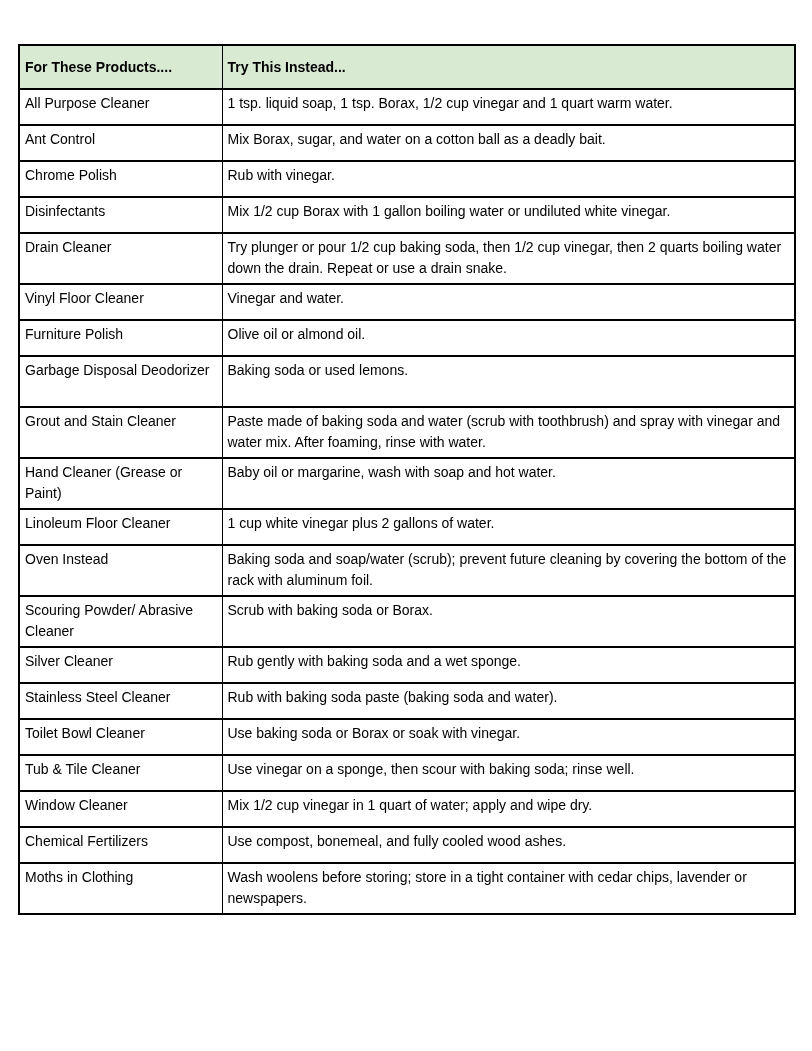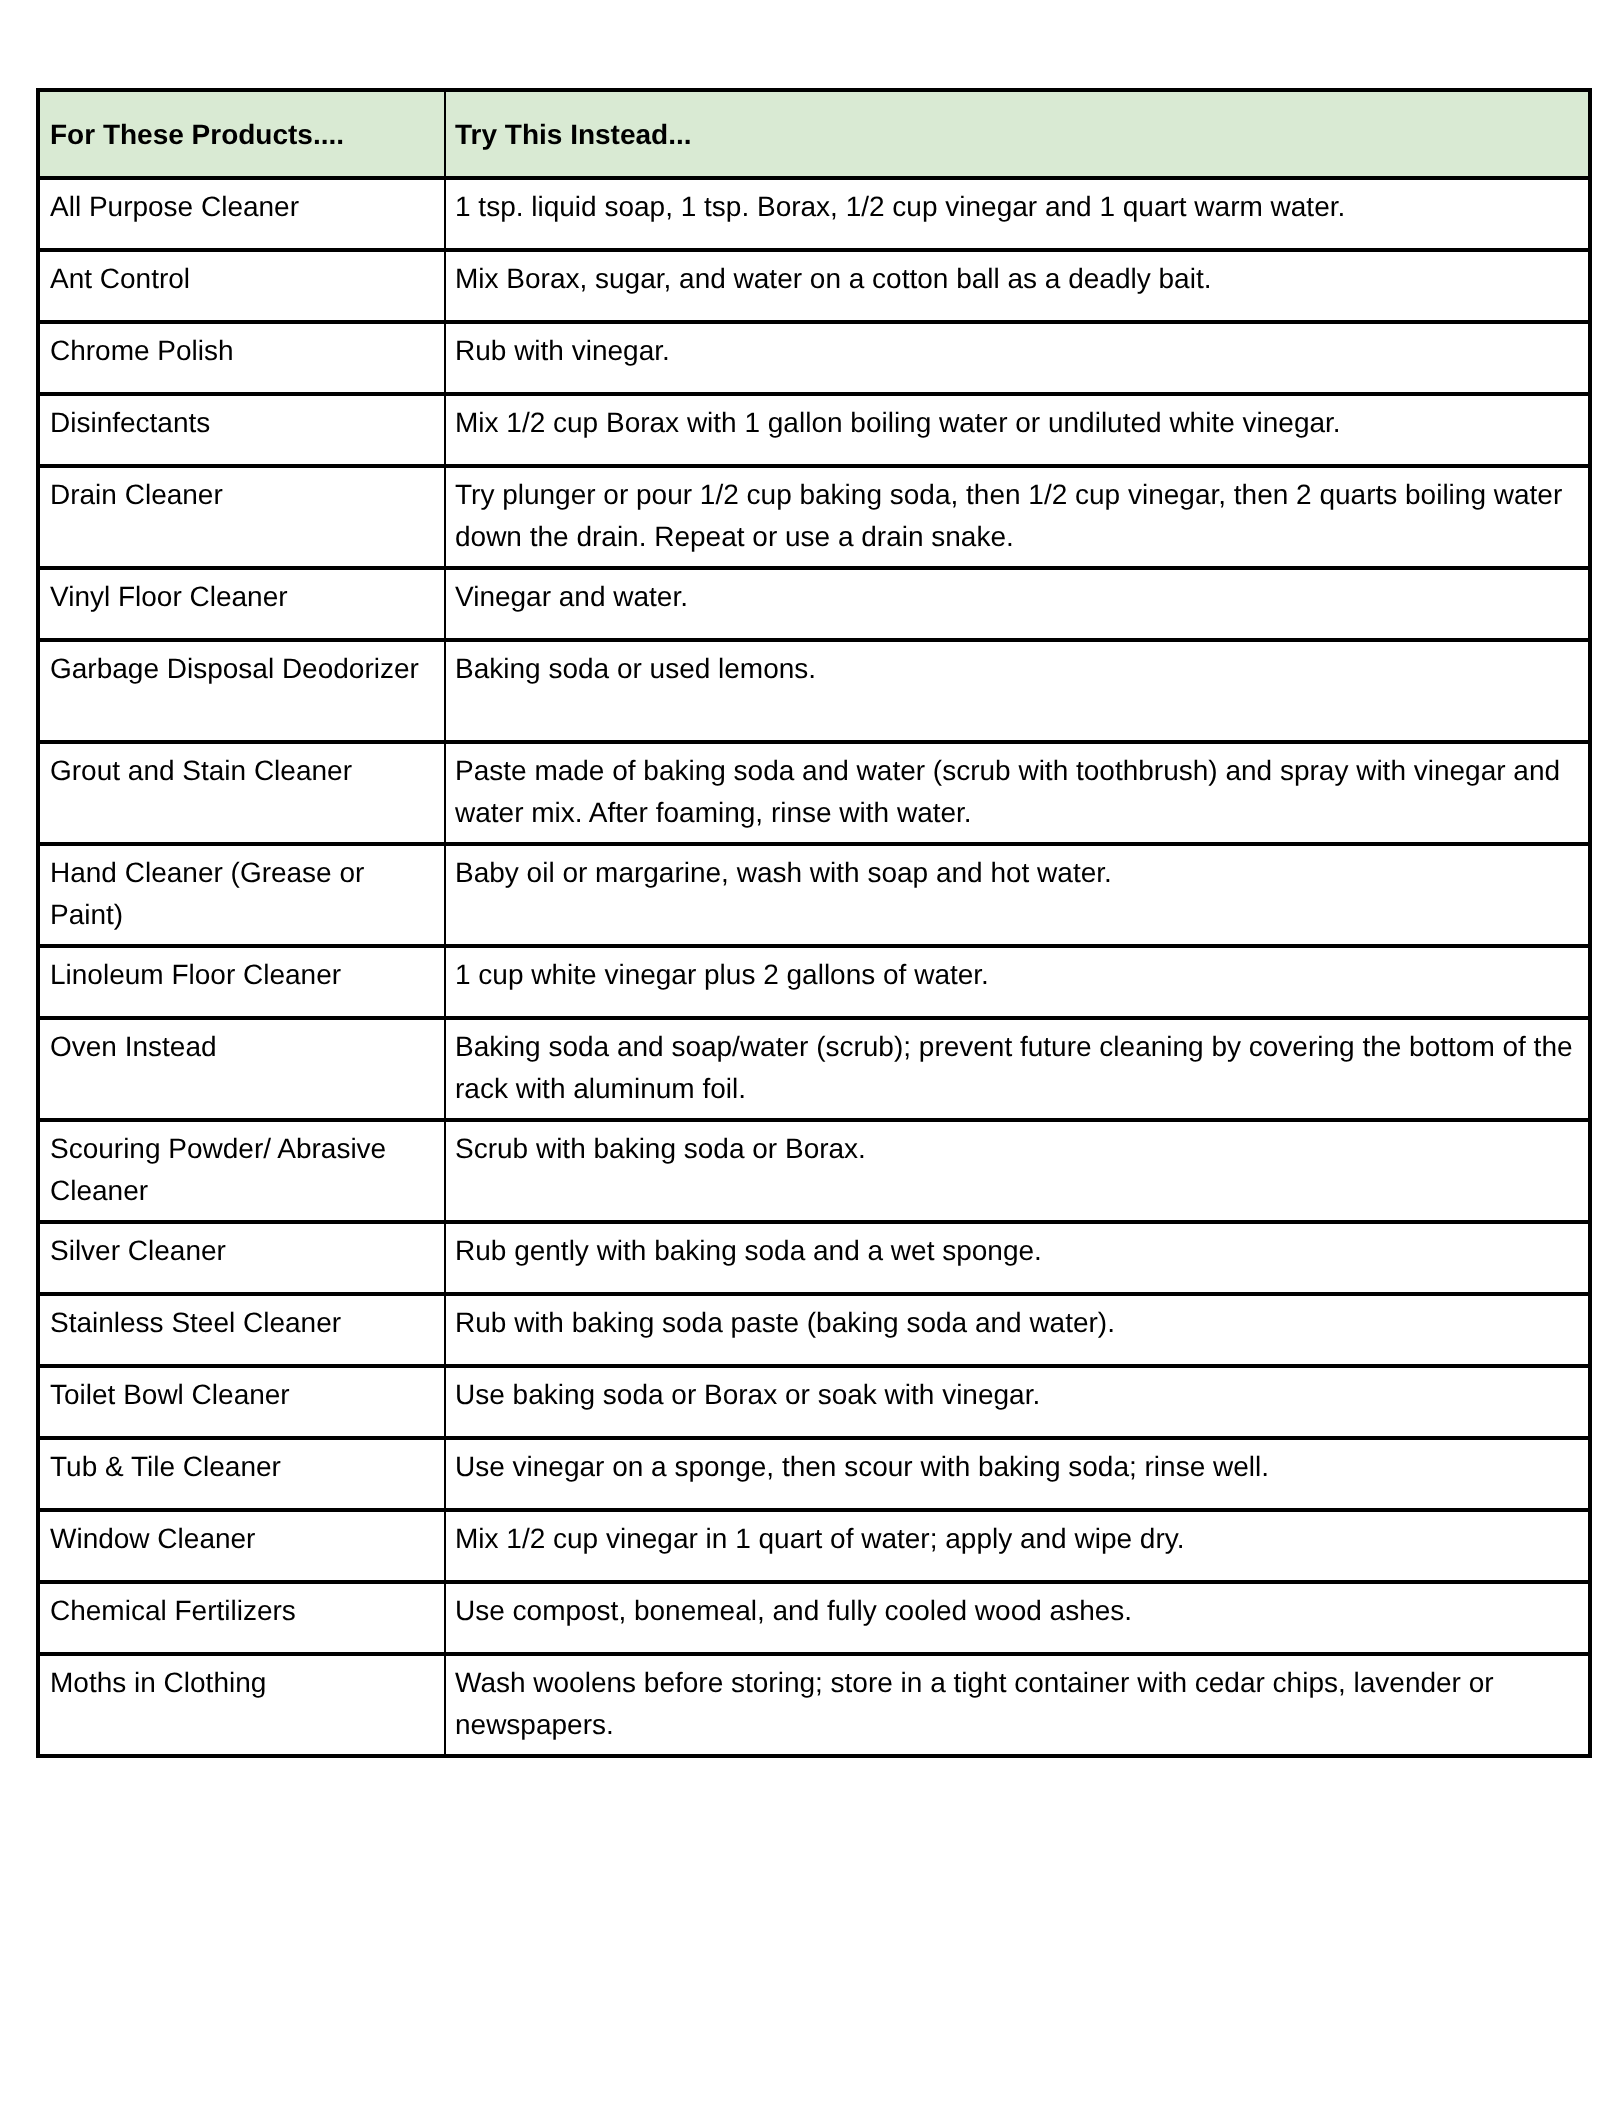--- a/index.html
+++ b/index.html
@@ -88,20 +88,24 @@
         <td>Mix 1/2 cup Borax with 1 gallon boiling water or undiluted white vinegar.</td>
       </tr>
       <tr class="tall">
         <td>Drain Cleaner</td>
         <td>Try plunger or pour 1/2 cup baking soda, then 1/2 cup vinegar, then 2 quarts boiling water down the drain. Repeat or use a drain snake.</td>
       </tr>
       <tr class="row">
         <td>Vinyl Floor Cleaner</td>
         <td>Vinegar and water.</td>
       </tr>
+      <tr class="row">
+        <td>Furniture Polish</td>
+        <td>Olive oil or almond oil.</td>
+      </tr>
       <tr class="tall">
         <td>Garbage Disposal Deodorizer</td>
         <td>Baking soda or used lemons.</td>
       </tr>
       <tr class="tall">
         <td>Grout and Stain Cleaner</td>
         <td>Paste made of baking soda and water (scrub with toothbrush) and spray with vinegar and water mix. After foaming, rinse with water.</td>
       </tr>
       <tr class="tall">
         <td>Hand Cleaner (Grease or Paint)</td>

